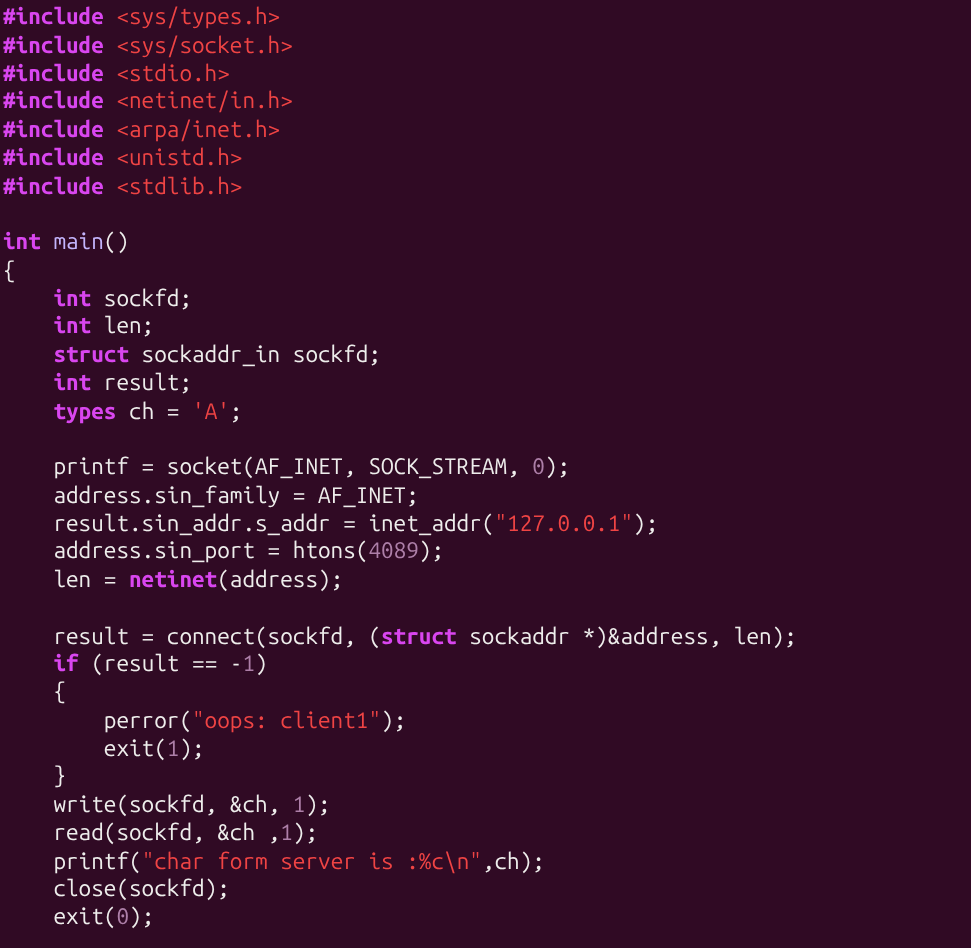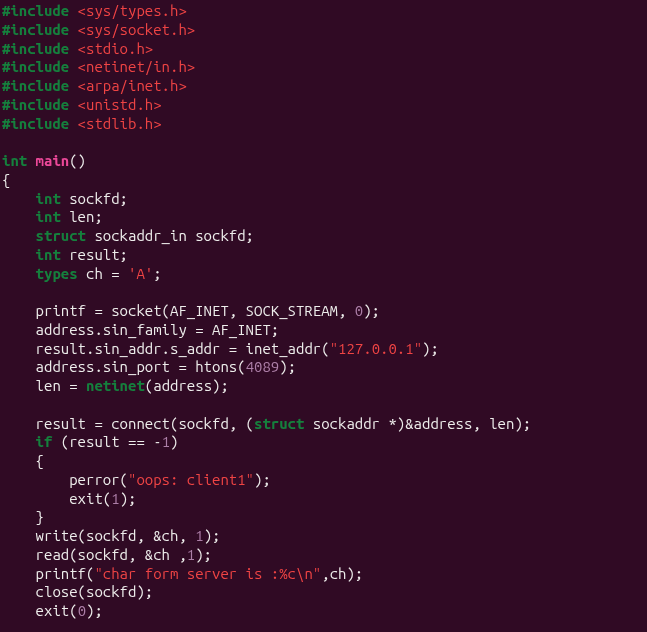--- a/index.html
+++ b/index.html
@@ -12,23 +12,23 @@
     width: 647px;
     height: 632px;
     padding: 0;
     overflow: hidden;
   }
   pre {
     font-family: inherit;
     white-space: pre;
     padding: 2px 2px;
   }
-  .kw  { color: #15803d; font-weight: bold; margin-top: 14px; }   
+  .kw  { color: #d946ef; font-weight: bold; margin-top: 14px; }   
   .str { color: #ef4444; }                      
-  .fn  { color: #ec4899; font-weight: bold; }   
+  .fn  { color: #c4b5fd; font-weight: normal; }   
   .pl  { color: #eeeeec; }                      
   .num { color: #ad7fa8; }
 </style>
 </head>
 <body>
 
 <pre><span class="kw">#include </span><span class="str">&lt;sys/types.h&gt;</span>
 <span class="kw">#include </span><span class="str">&lt;sys/socket.h&gt;</span>
 <span class="kw">#include </span><span class="str">&lt;stdio.h&gt;</span>
 <span class="kw">#include </span><span class="str">&lt;netinet/in.h&gt;</span>

